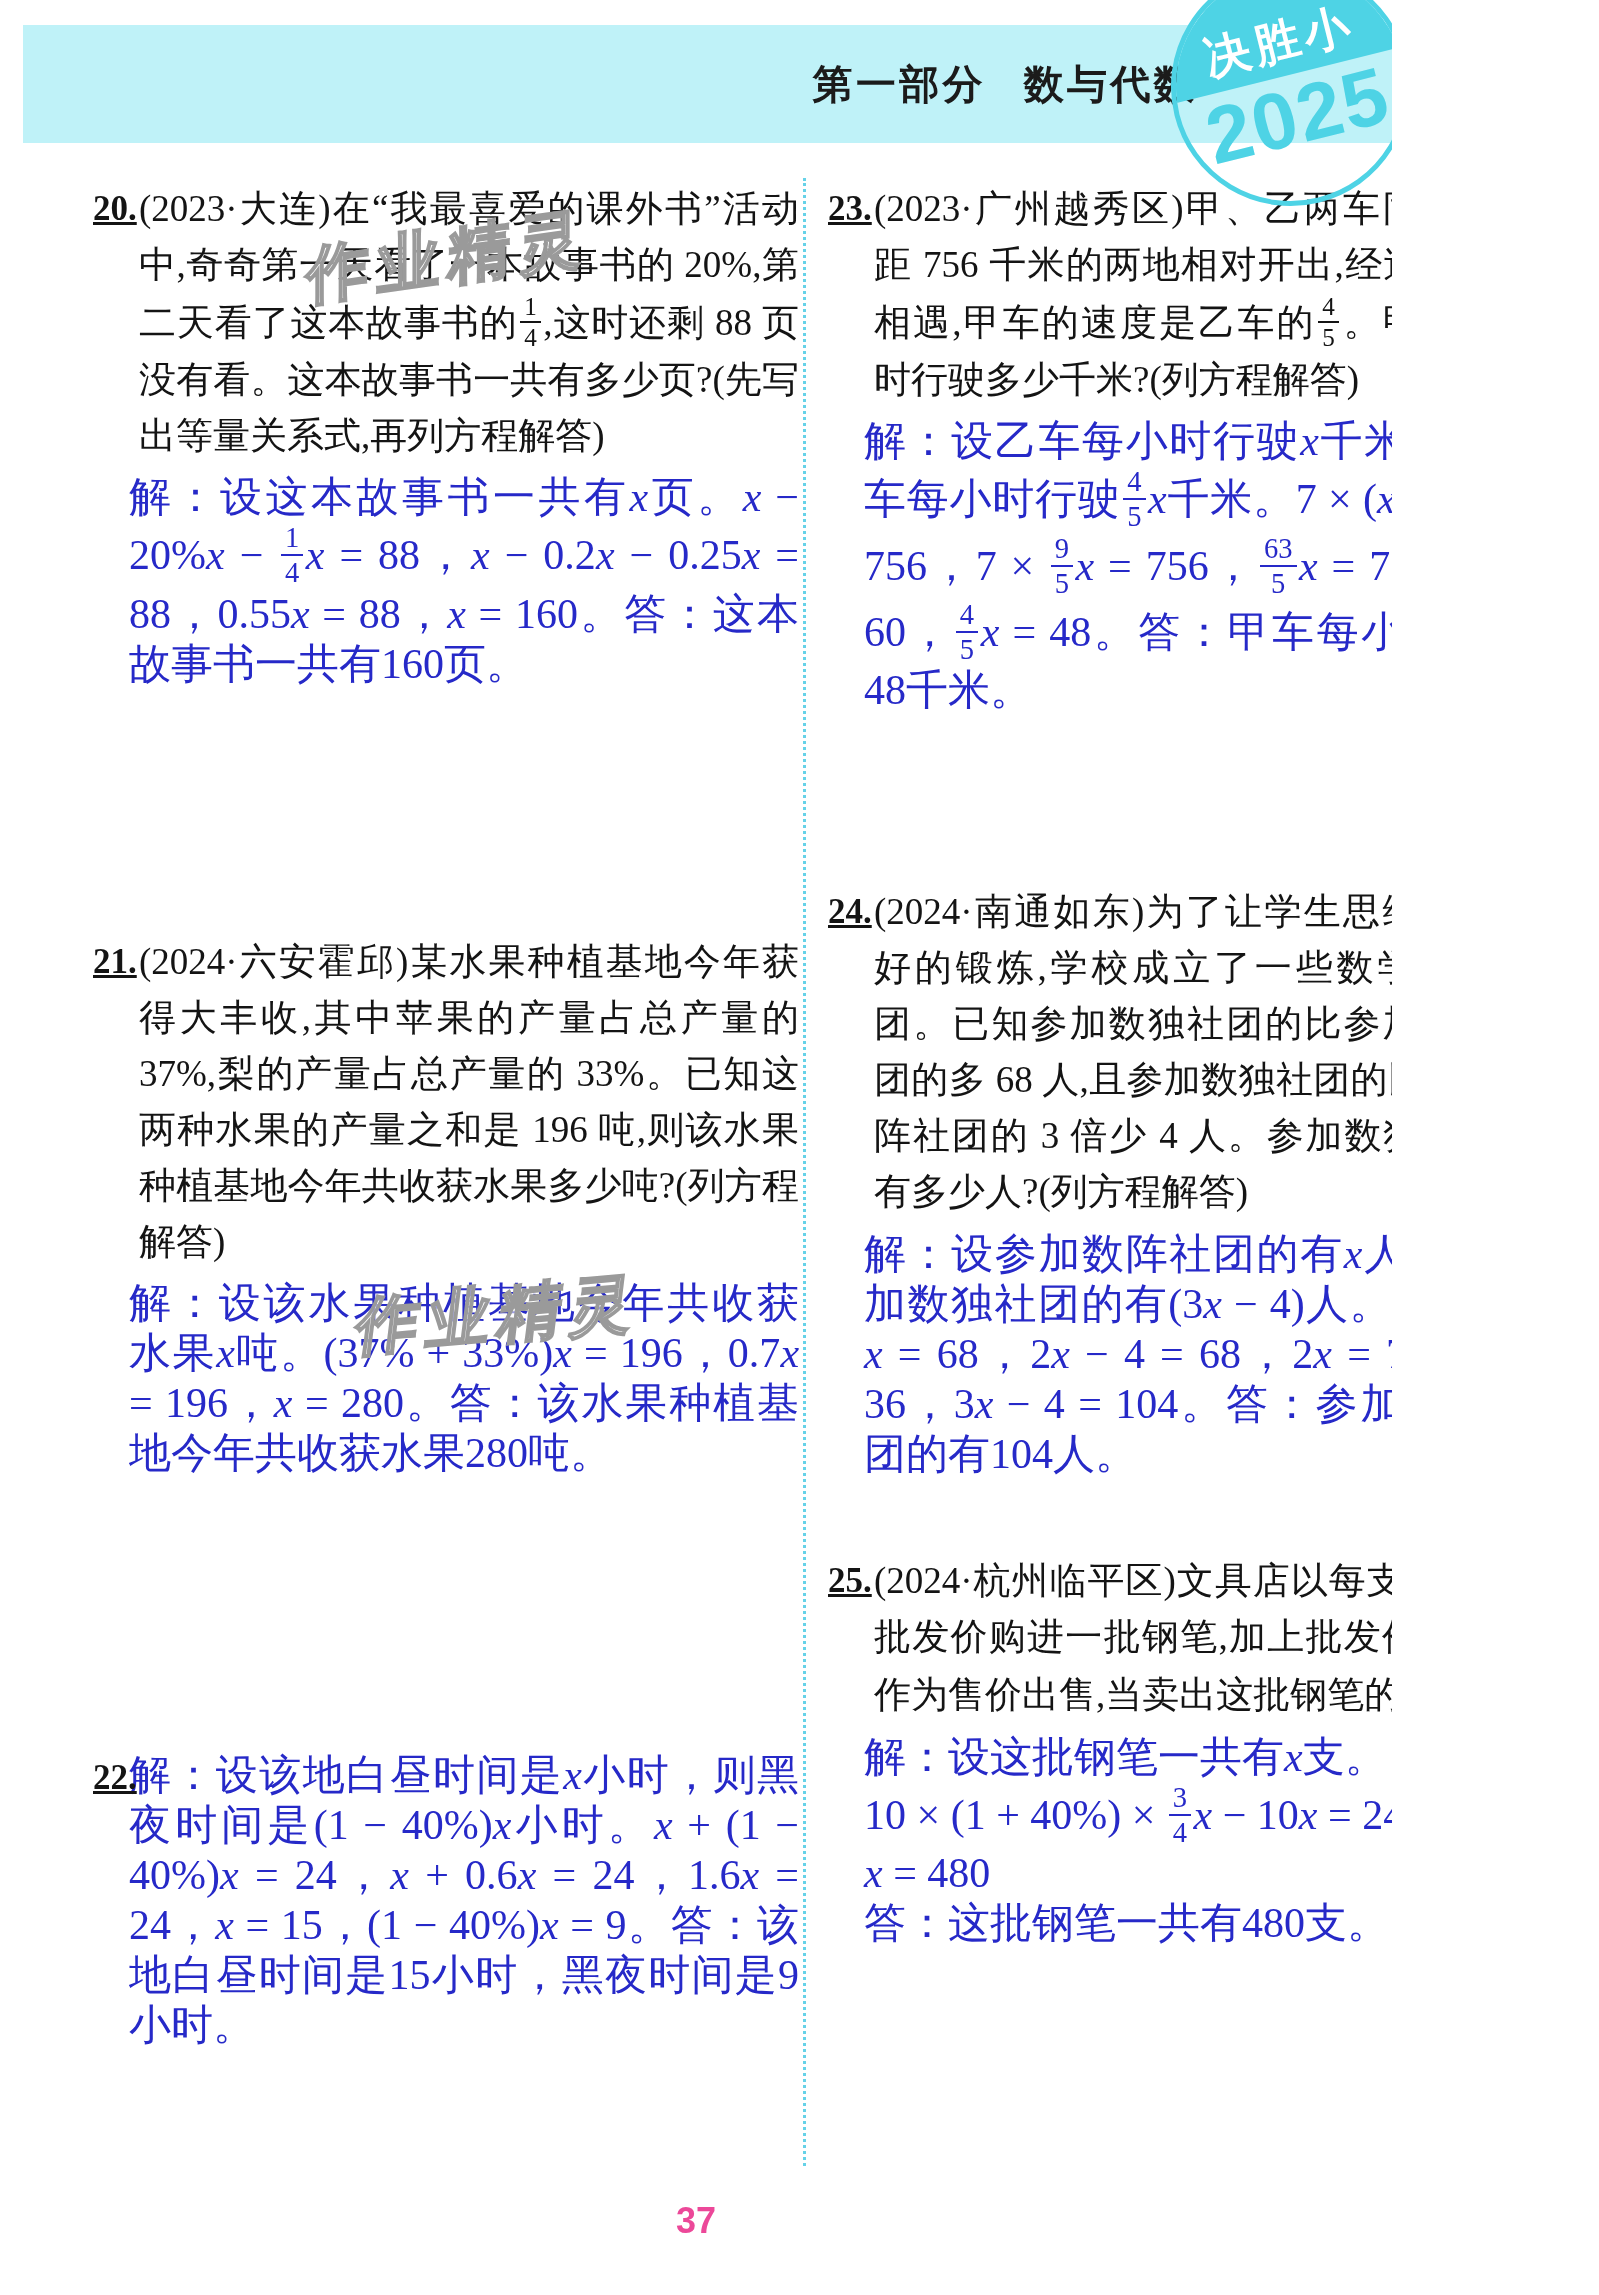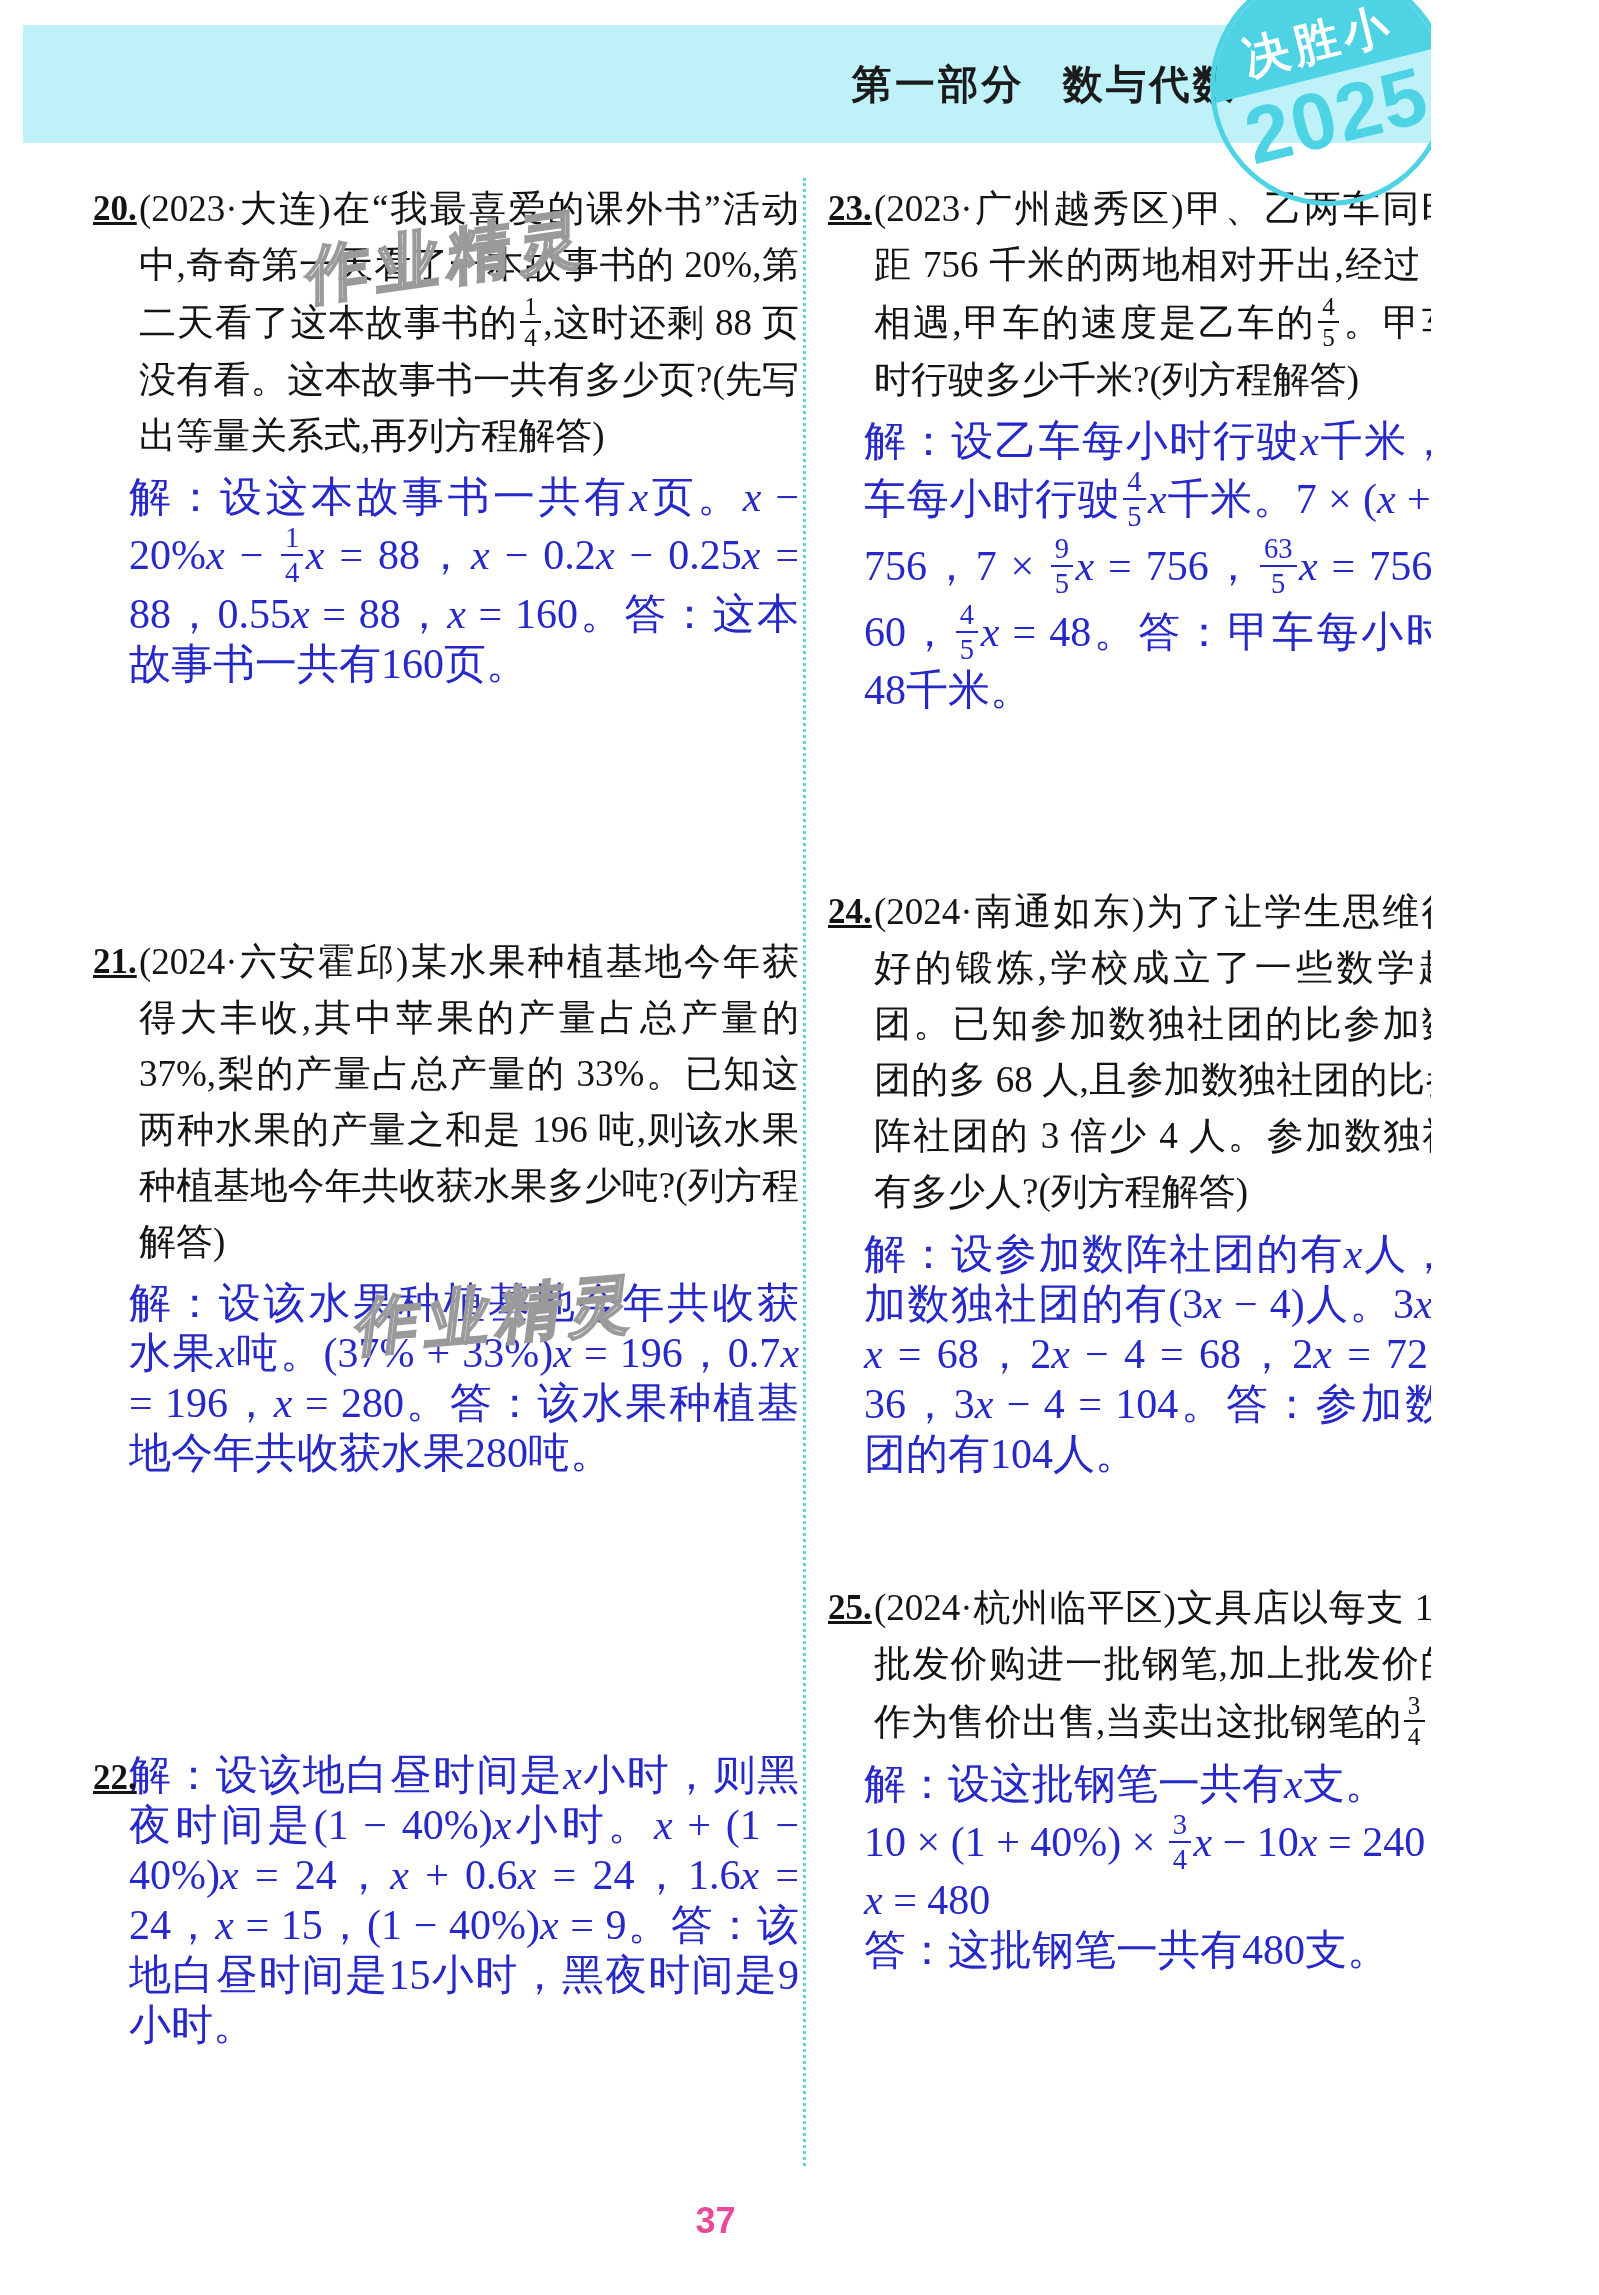--- a/index.html
+++ b/index.html
@@ -10,21 +10,20 @@
     --ink:#141414;
   }
   html,body{margin:0;padding:0;background:#ffffff;}
   .page{
     position:relative;
     width:1392px;height:2295px;
     background:#ffffff;
     overflow:hidden;
     font-family:"Liberation Serif", serif;
     color:var(--ink);
-    padding-left:39px;
   }
   
   .header-band{
     position:absolute;left:23px;right:0;top:25px;height:118px;
     background:var(--band);
     z-index:1;
   }
   .header-title{
     position:absolute;right:195px;top:0;height:100%;
     display:flex;align-items:center;gap:38px;
@@ -87,21 +86,21 @@
   .math i{font-style:italic;}
   .frac{
     display:inline-block;text-align:center;vertical-align:-0.45em;
     font-size:0.68em;line-height:1.1;margin:0 2.5px;
   }
   .frac .num{display:block;border-bottom:2.1px solid currentColor;padding:0 4.1px 0.8px;}
   .frac .den{display:block;padding-top:0.8px;}
   .col-left .problem:nth-child(1){margin-bottom:245px;}
   .col-left .problem:nth-child(2){margin-bottom:272px;}
   .col-right .problem:nth-child(1){margin-bottom:169px;}
-  .col-right .problem:nth-child(2){margin-bottom:101px;}
+  .col-right .problem:nth-child(2){margin-bottom:74px;}
   
   .watermark{
     position:absolute;z-index:4;
     font-family:"Liberation Sans", sans-serif;
     font-weight:800;font-size:63px;letter-spacing:8.3px;
     color:rgba(255,255,255,0.55);
     -webkit-text-stroke:2.1px #9a9a9a;
     transform:rotate(-8deg) skewX(-8deg);
     pointer-events:none;white-space:nowrap;
   }

